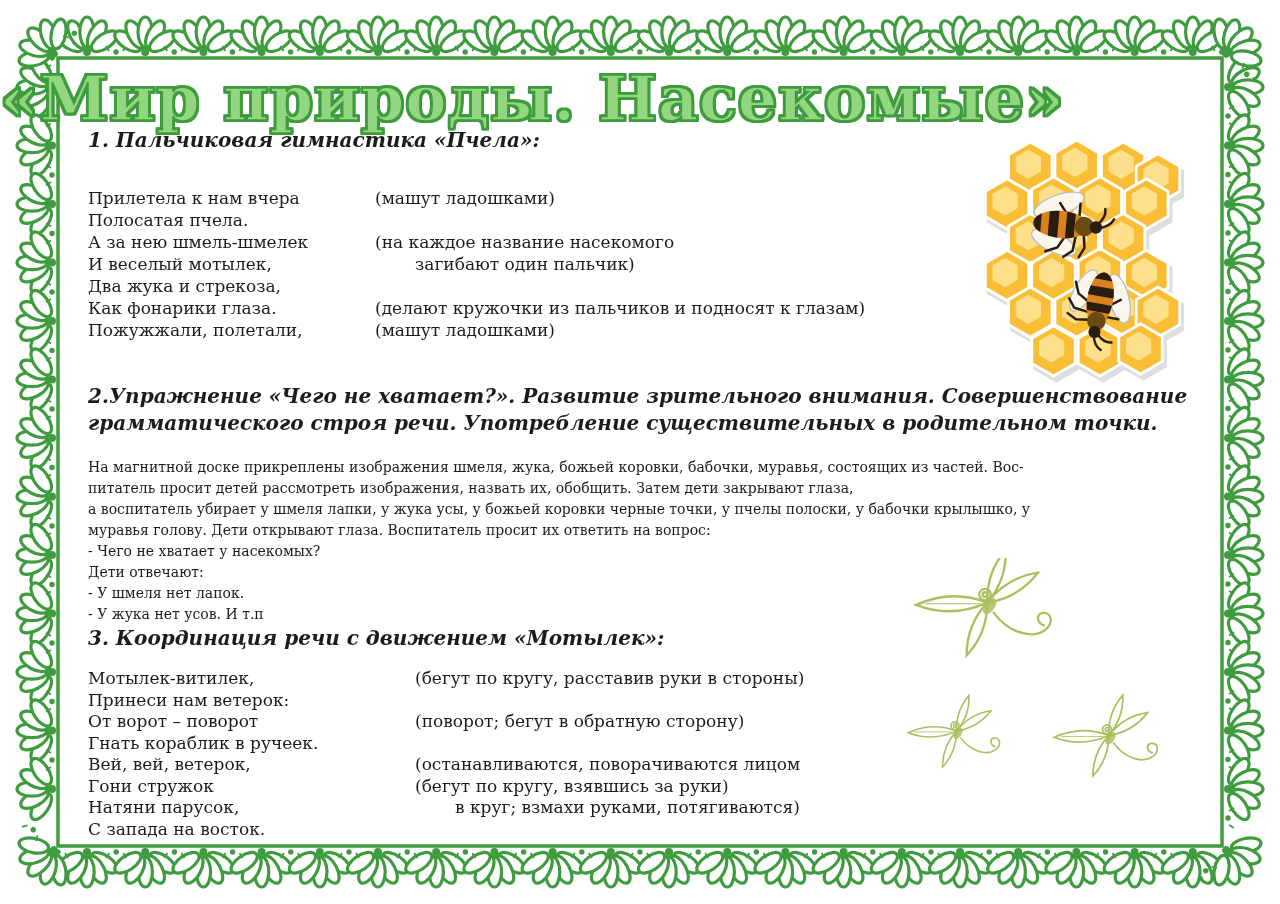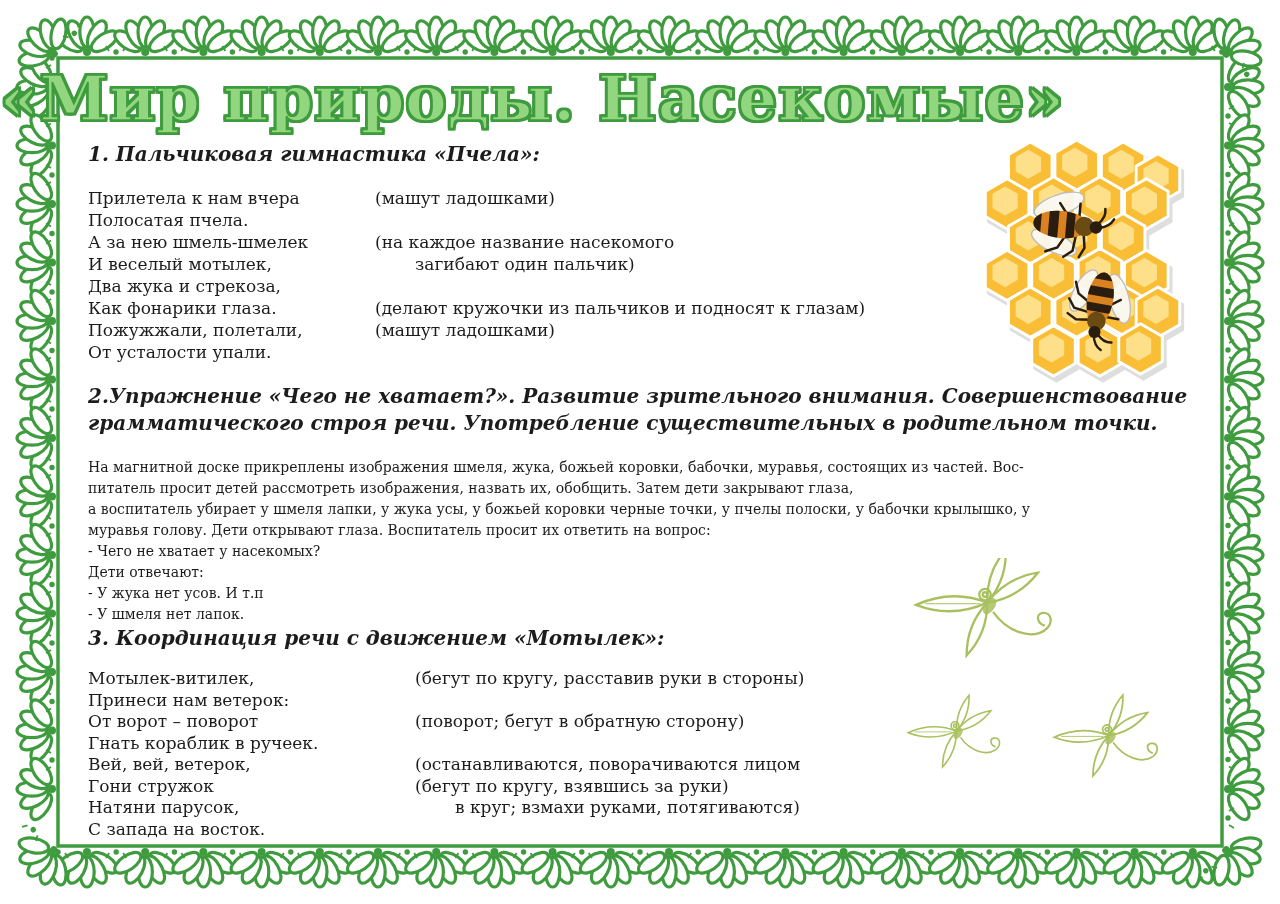--- a/index.html
+++ b/index.html
@@ -24,21 +24,21 @@
 
   .title{position:absolute;top:62px;left:0;width:100%;text-align:left;
          font-size:62px;font-weight:bold;letter-spacing:1px;
          color:var(--title-fill);
          -webkit-text-stroke:1.6px var(--title-outline);
          text-shadow:2px 2px 0 var(--title-outline),-2px -2px 0 var(--title-outline),
                      2px -2px 0 var(--title-outline),-2px 2px 0 var(--title-outline),
                      2px 0 0 var(--title-outline),-2px 0 0 var(--title-outline),
                      0 2px 0 var(--title-outline),0 -2px 0 var(--title-outline);}
   .h{position:absolute;left:88px;font-style:italic;font-weight:bold;font-size:20px;white-space:nowrap;}
-  #s1h{top:142px;text-align:right;}
+  #s1h{top:128px;text-align:right;}
   #s2h{top:383px;line-height:27px;}
   #s3h{top:626px;}
   .stanza{position:absolute;left:88px;font-size:17px;line-height:22px;}
   #s1b{top:187px;}
   #s3b{top:668px;line-height:21.5px;}
   .row{display:flex;white-space:nowrap;align-items:flex-end;}
   .verse{flex:0 0 287px;}
   #s3b .verse{flex-basis:327px;}
   .ind{padding-left:40px;}
   #s2b{position:absolute;top:457px;left:88px;font-size:14px;line-height:21px;white-space:nowrap;}
@@ -169,37 +169,36 @@
       </div>
     <div class="row">
         <div class="verse">Как фонарики глаза.</div>
         <div class="instr">(делают кружочки из пальчиков и подносят к глазам)</div>
       </div>
     <div class="row">
         <div class="verse">Пожужжали, полетали,</div>
         <div class="instr">(машут ладошками)</div>
       </div>
     <div class="row">
-        <div class="verse">От усталости упали.</div>
       </div>
   </div>
 
   <div class="h" id="s2h">
     <div>2.Упражнение «Чего не хватает?». Развитие зрительного внимания. Совершенствование</div>
     <div>грамматического строя речи. Употребление существительных в родительном точки.</div>
   </div>
   <div id="s2b">
     <div>На магнитной доске прикреплены изображения шмеля, жука, божьей коровки, бабочки, муравья, состоящих из частей. Вос-</div>
     <div>питатель просит детей рассмотреть изображения, назвать их, обобщить. Затем дети закрывают глаза,</div>
     <div>а воспитатель убирает у шмеля лапки, у жука усы, у божьей коровки черные точки, у пчелы полоски, у бабочки крылышко, у</div>
     <div>муравья голову. Дети открывают глаза. Воспитатель просит их ответить на вопрос:</div>
     <div>- Чего не хватает у насекомых?</div>
     <div>Дети отвечают:</div>
+    <div>- У шмеля нет лапок.</div>
     <div>- У жука нет усов. И т.п</div>
-    <div>- У шмеля нет лапок.</div>
   </div>
 
   <div class="h" id="s3h">3. Координация речи с движением «Мотылек»:</div>
   <div class="stanza" id="s3b">
     <div class="row">
         <div class="verse">Мотылек-витилек,</div>
         <div class="instr">(бегут по кругу, расставив руки в стороны)</div>
       </div>
     <div class="row">
         <div class="verse">Принеси нам ветерок:</div>

